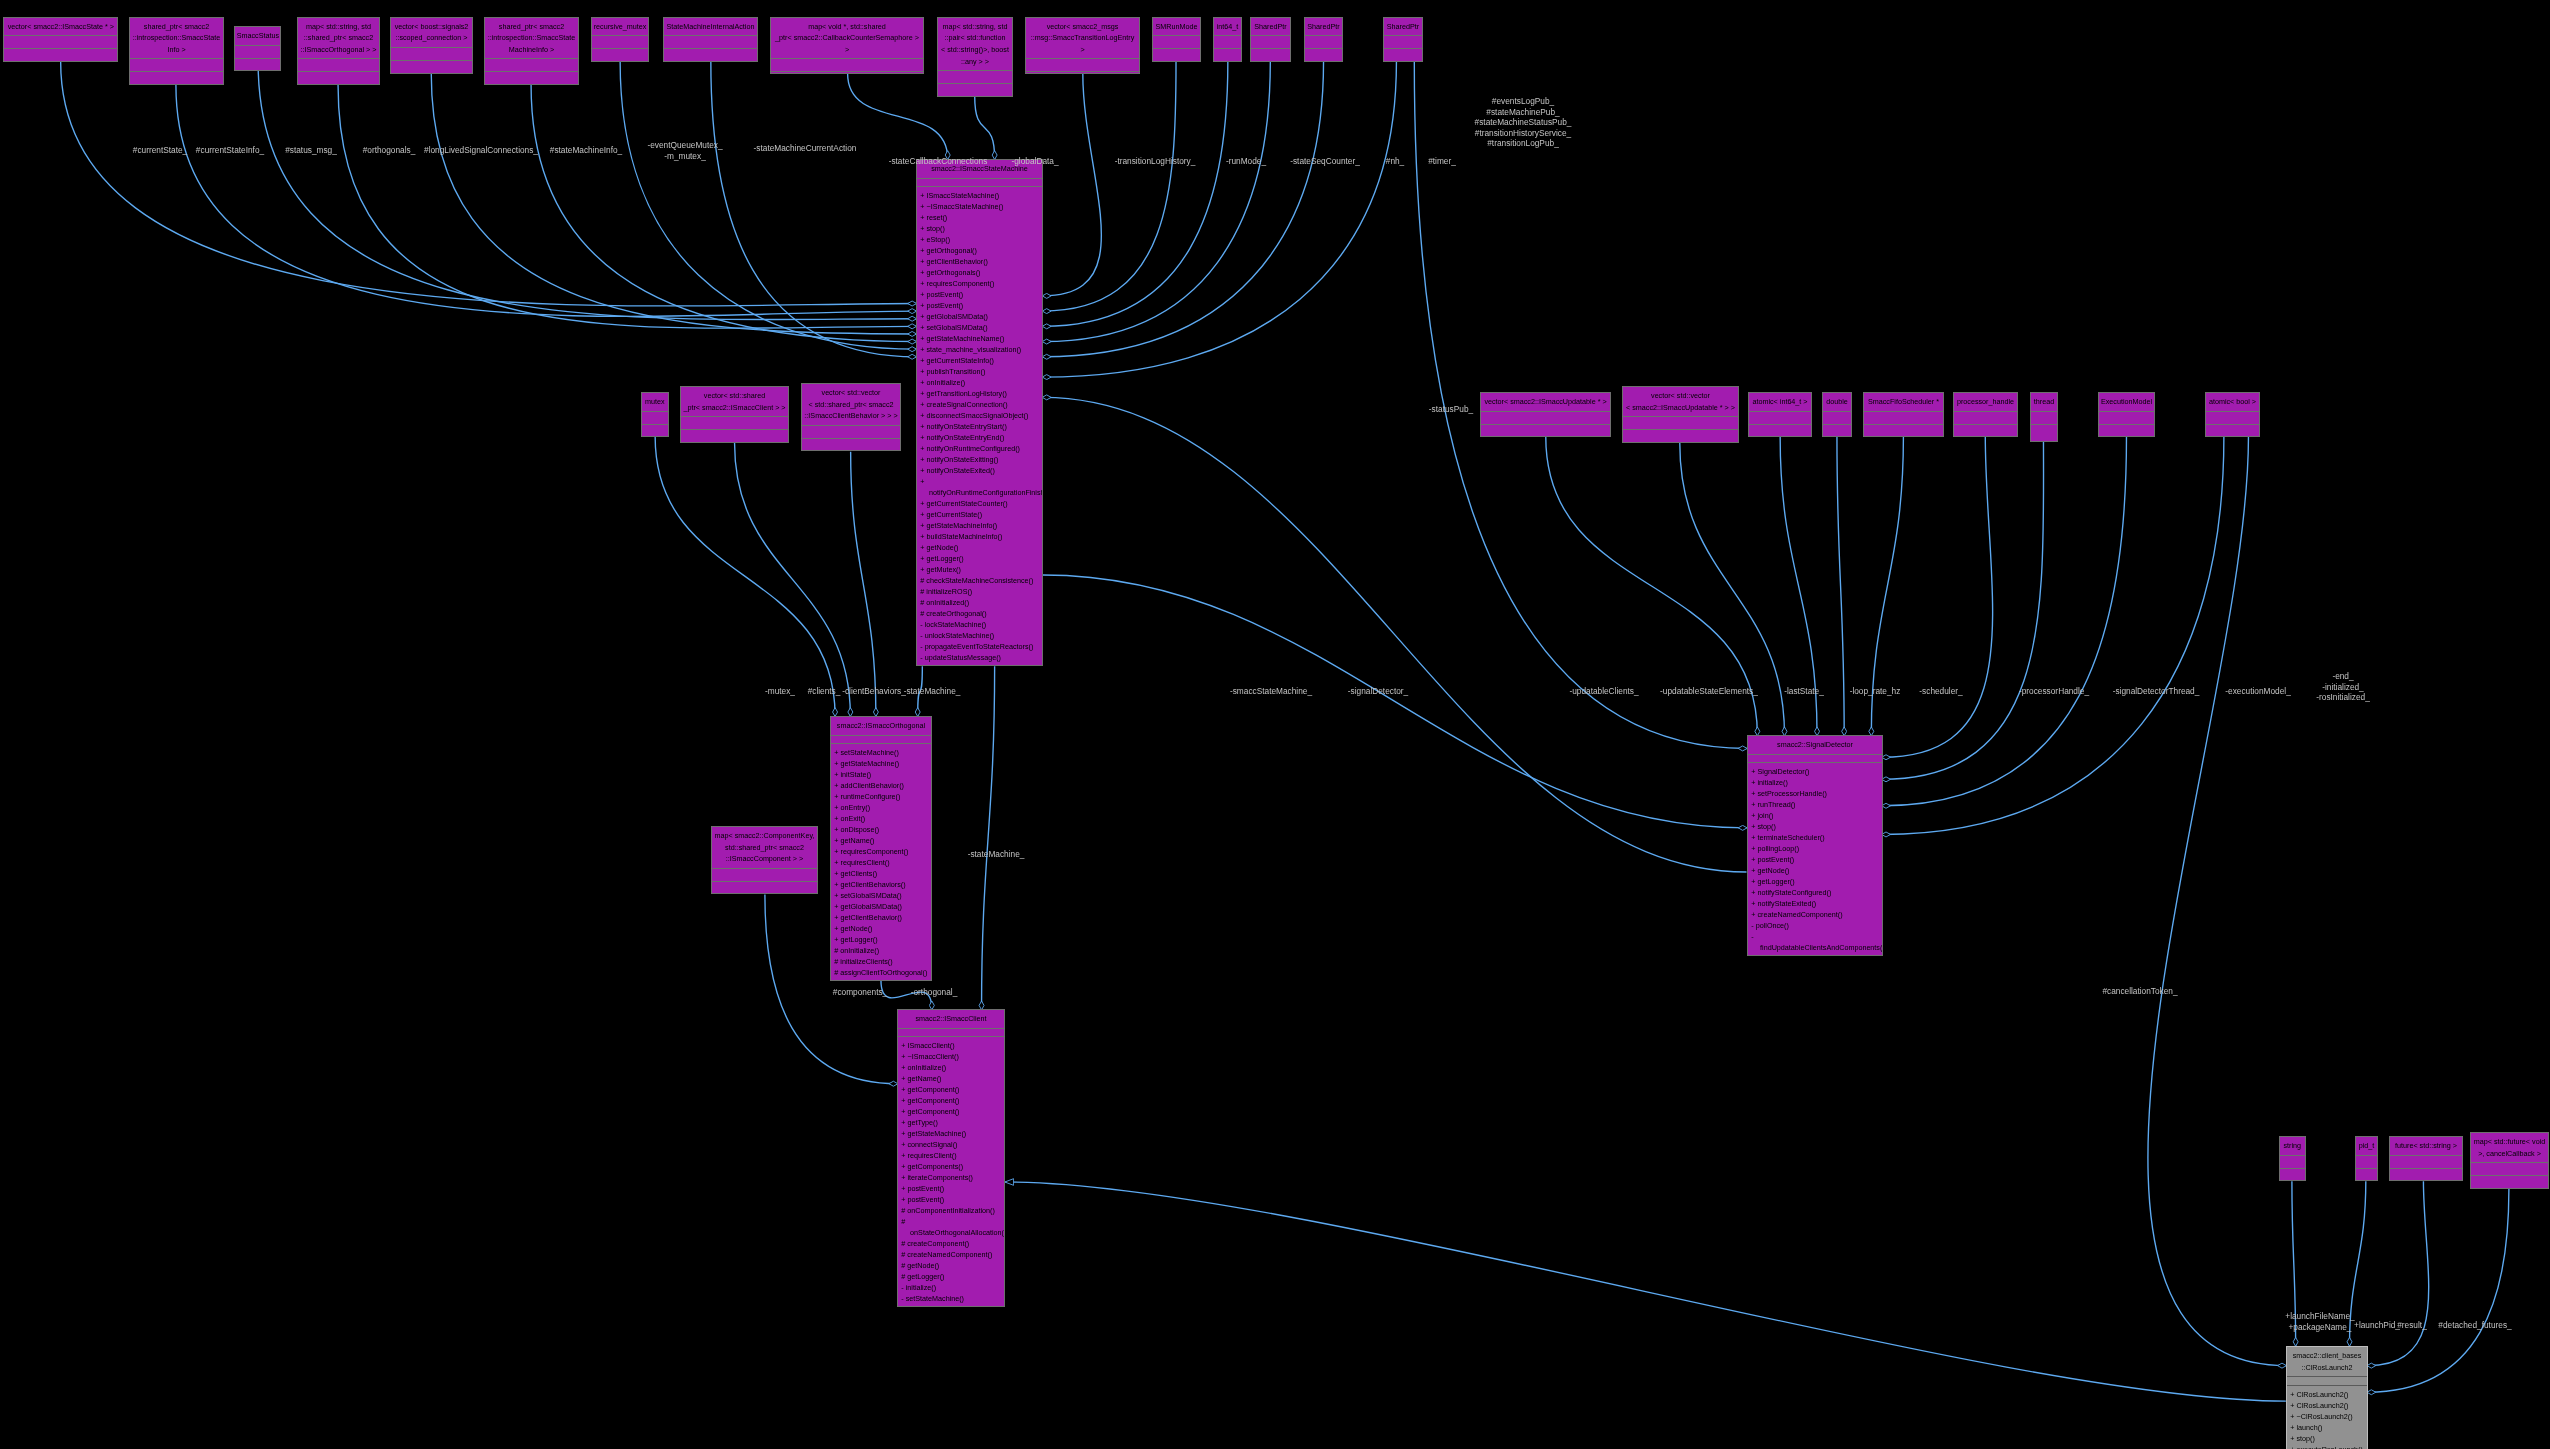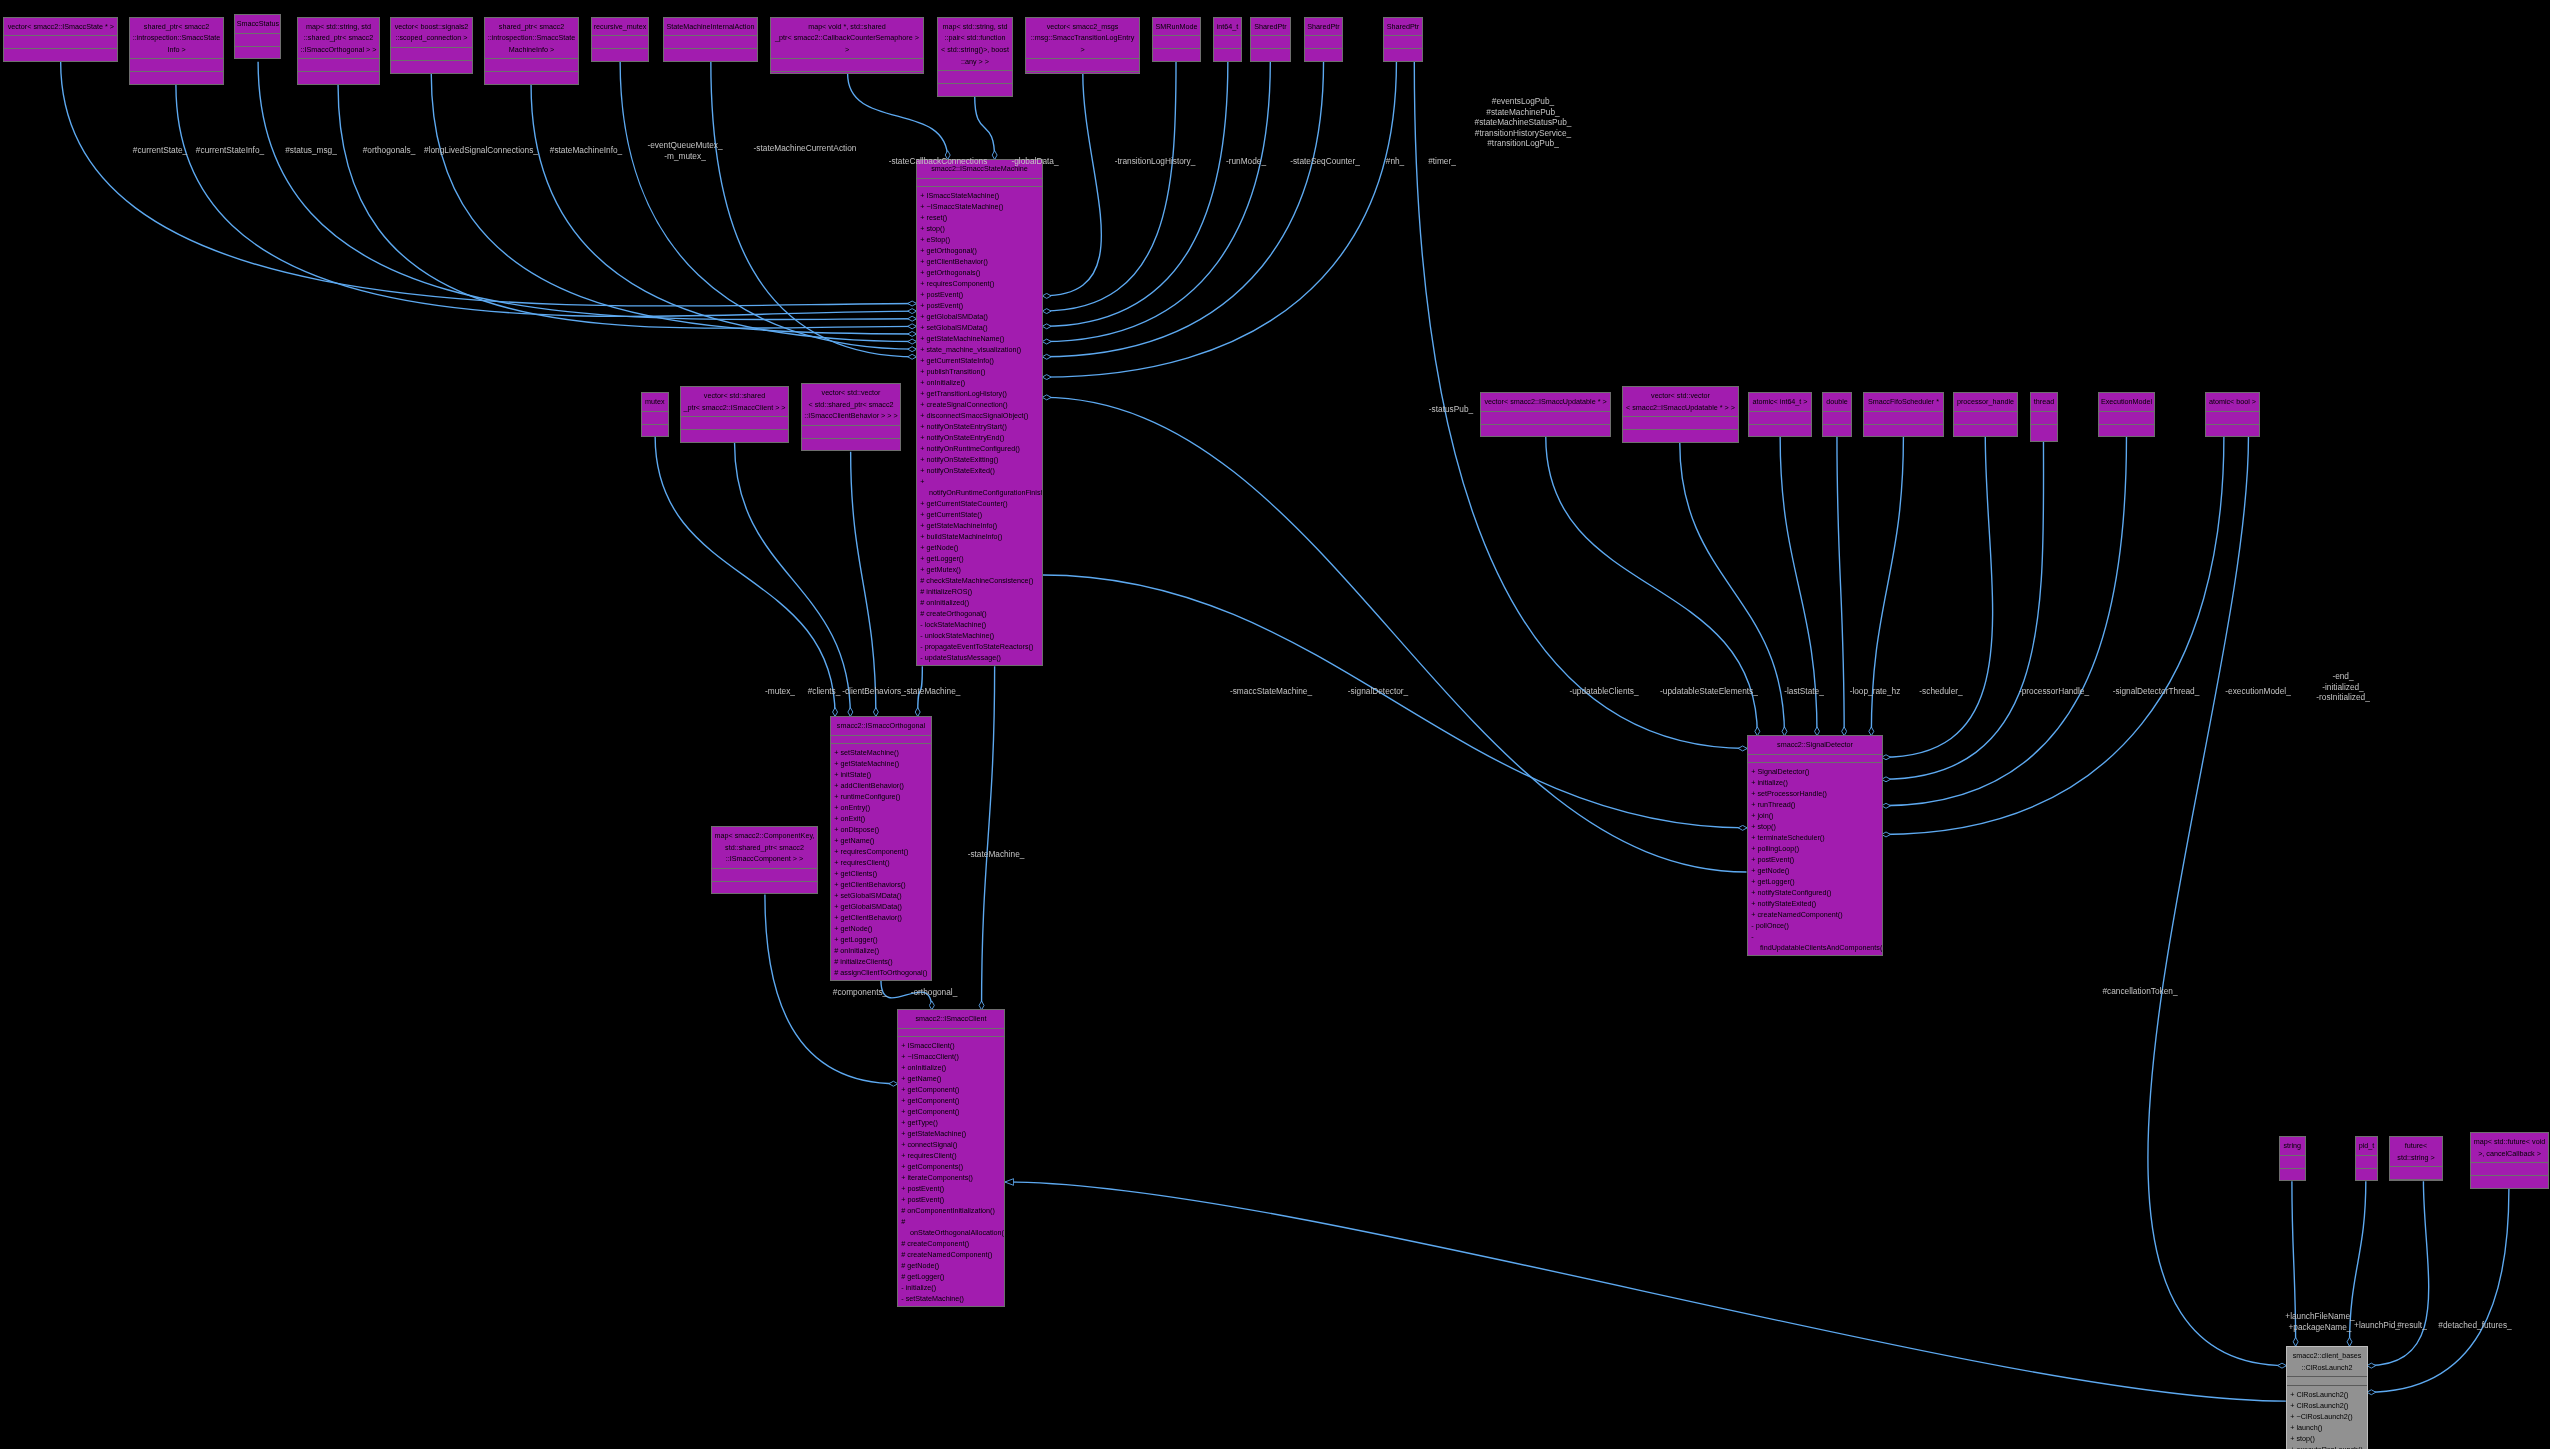--- a/index.html
+++ b/index.html
@@ -80,21 +80,21 @@
         <div class="comp empty"></div>
         <div class="comp empty"></div>
       </div>
       <div class="uml-node" style="left: 129px; top: 16.5px; width: 95px; height: 68px;">
         <div class="title">shared_ptr&lt; smacc2
 ::introspection::SmaccState
 Info &gt;</div>
         <div class="comp empty"></div>
         <div class="comp empty"></div>
       </div>
-      <div class="uml-node" style="left: 234px; top: 14px; width: 47px; height: 45px;">
+      <div class="uml-node" style="left: 234px; top: 26px; width: 47px; height: 45px;">
         <div class="title">SmaccStatus</div>
         <div class="comp empty"></div>
         <div class="comp empty"></div>
       </div>
       <div class="uml-node" style="left: 297px; top: 16.5px; width: 83px; height: 68px;">
         <div class="title">map&lt; std::string, std
 ::shared_ptr&lt; smacc2
 ::ISmaccOrthogonal &gt; &gt;</div>
         <div class="comp empty"></div>
         <div class="comp empty"></div>
@@ -241,21 +241,21 @@
       <div class="uml-node" style="left: 2279px; top: 1136px; width: 26.5px; height: 45px;">
         <div class="title">string</div>
         <div class="comp empty"></div>
         <div class="comp empty"></div>
       </div>
       <div class="uml-node" style="left: 2355px; top: 1136px; width: 23px; height: 45px;">
         <div class="title">pid_t</div>
         <div class="comp empty"></div>
         <div class="comp empty"></div>
       </div>
-      <div class="uml-node" style="left: 2389px; top: 1136px; width: 54px; height: 45px;">
+      <div class="uml-node" style="left: 2389px; top: 1136px; width: 74px; height: 45px;">
         <div class="title">future&lt; std::string &gt;</div>
         <div class="comp empty"></div>
         <div class="comp empty"></div>
       </div>
       <div class="uml-node" style="left: 2470px; top: 1132px; width: 79px; height: 57px;">
         <div class="title">map&lt; std::future&lt; void
 &gt;, cancelCallback &gt;</div>
         <div class="comp empty"></div>
         <div class="comp empty"></div>
       </div>

